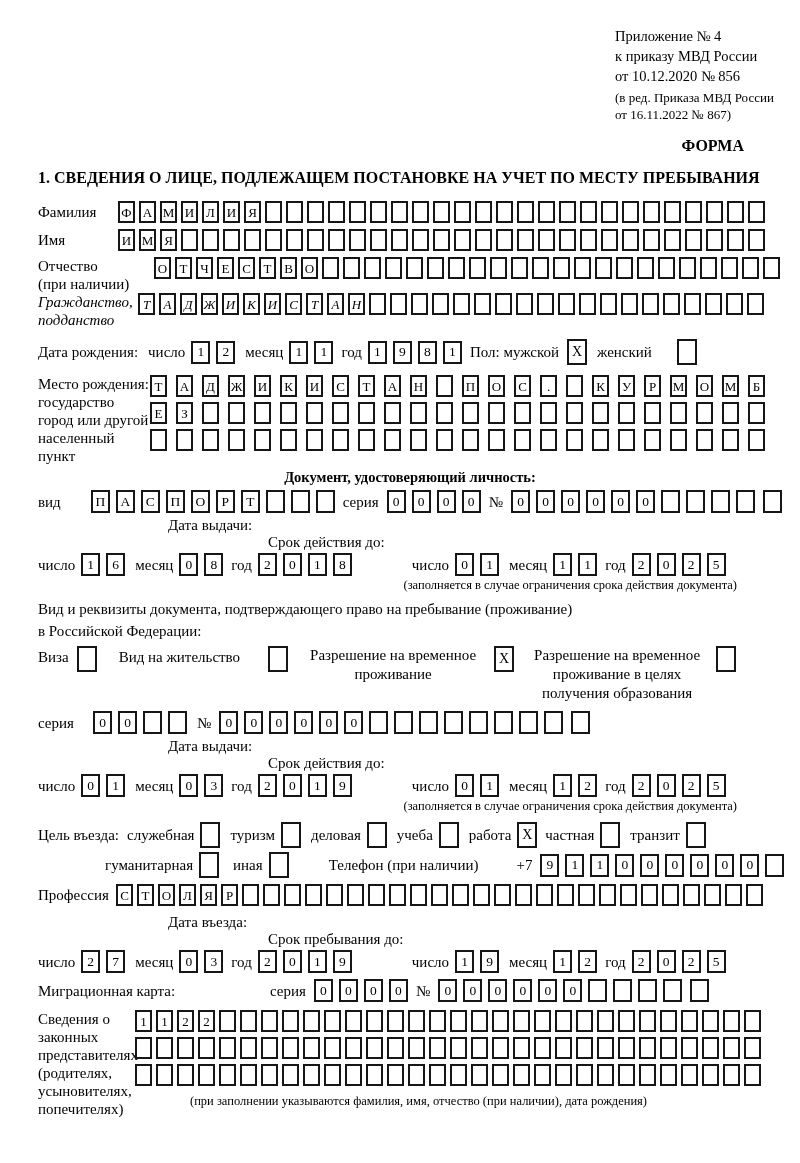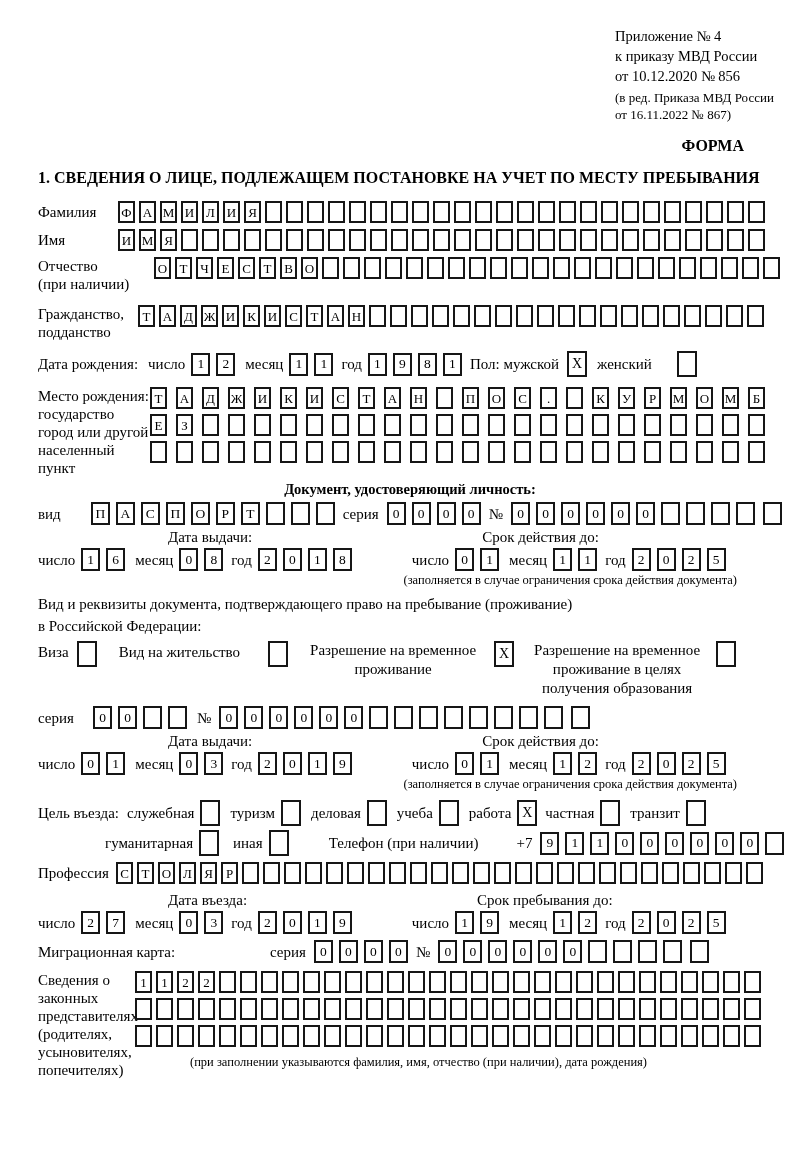--- a/index.html
+++ b/index.html
@@ -23,35 +23,35 @@
   .cells { display:flex; flex:0 0 auto; }
   .g4 { gap:4px; } .g6 { gap:6px; } .g9 { gap:9px; }
   .cell { flex:0 0 auto; width:17px; height:22px; border:2px solid #161616; display:flex; align-items:center; justify-content:center; font-size:13px; line-height:1; background:#fff; }
   .dcells .cell { width:19px; height:23px; font-size:13.5px; }
   .cbox .cell { width:20px; height:26px; font-size:14px; }
   .tail { margin-left:8px; }
 
   .r-surname { margin-top:14px; } .r-surname .lbl { width:80px; }
   .r-name { margin-top:6px; } .r-name .lbl { width:80px; }
   .r-patronymic { margin-top:6px; } .r-patronymic .lbl-col { width:116px; }
-  .r-citizenship { margin-top:12px; } .r-citizenship .lbl-col { width:100px; }
+  .r-citizenship { margin-top:0px;font-style:italic; } .r-citizenship .lbl-col { width:100px; }
 
   .r-birthdate { margin-top:10px; align-items:center; }
   .dgroup { display:flex; align-items:center; }
   .dgroup .lbl { margin-right:6px; }
   .sp8 { margin-left:8px; } .sp10 { margin-left:10px; } .sp25 { margin-left:25px; } .sp60 { margin-left:60px; }
 
   .r-birthplace { margin-top:10px; }
   .r-birthplace .lbl-col { width:112px; }
   .rows-col { display:flex; flex-direction:column; gap:5px; }
 
   .doc-heading { margin-top:4px; text-align:center; font-weight:bold; font-size:14.5px; }
   .r-vid { margin-top:4px; align-items:center; } .r-vid .lbl:first-child { width:60px; }
 
-  .dlabels { margin-top:4px; display:flex; font-size:15px; }
+  .dlabels { margin-top:4px; display:flex; font-size:15px;flex-direction:column; }
   .dlabels .l1 { margin-left:130px; }
   .dlabels .l2 { margin-left:230px; }
   .r-dates { margin-top:2px; align-items:center; }
   .caption { margin-top:2px; text-align:right; font-size:12.5px; margin-right:45px; }
 
   .intro1 { margin-top:8px; font-size:15px; }
   .intro2 { margin-top:5px; font-size:15px; }
 
   .r-visa { margin-top:6px; align-items:flex-start; }
   .opt-multi { text-align:center; font-size:15px; line-height:19px; }

